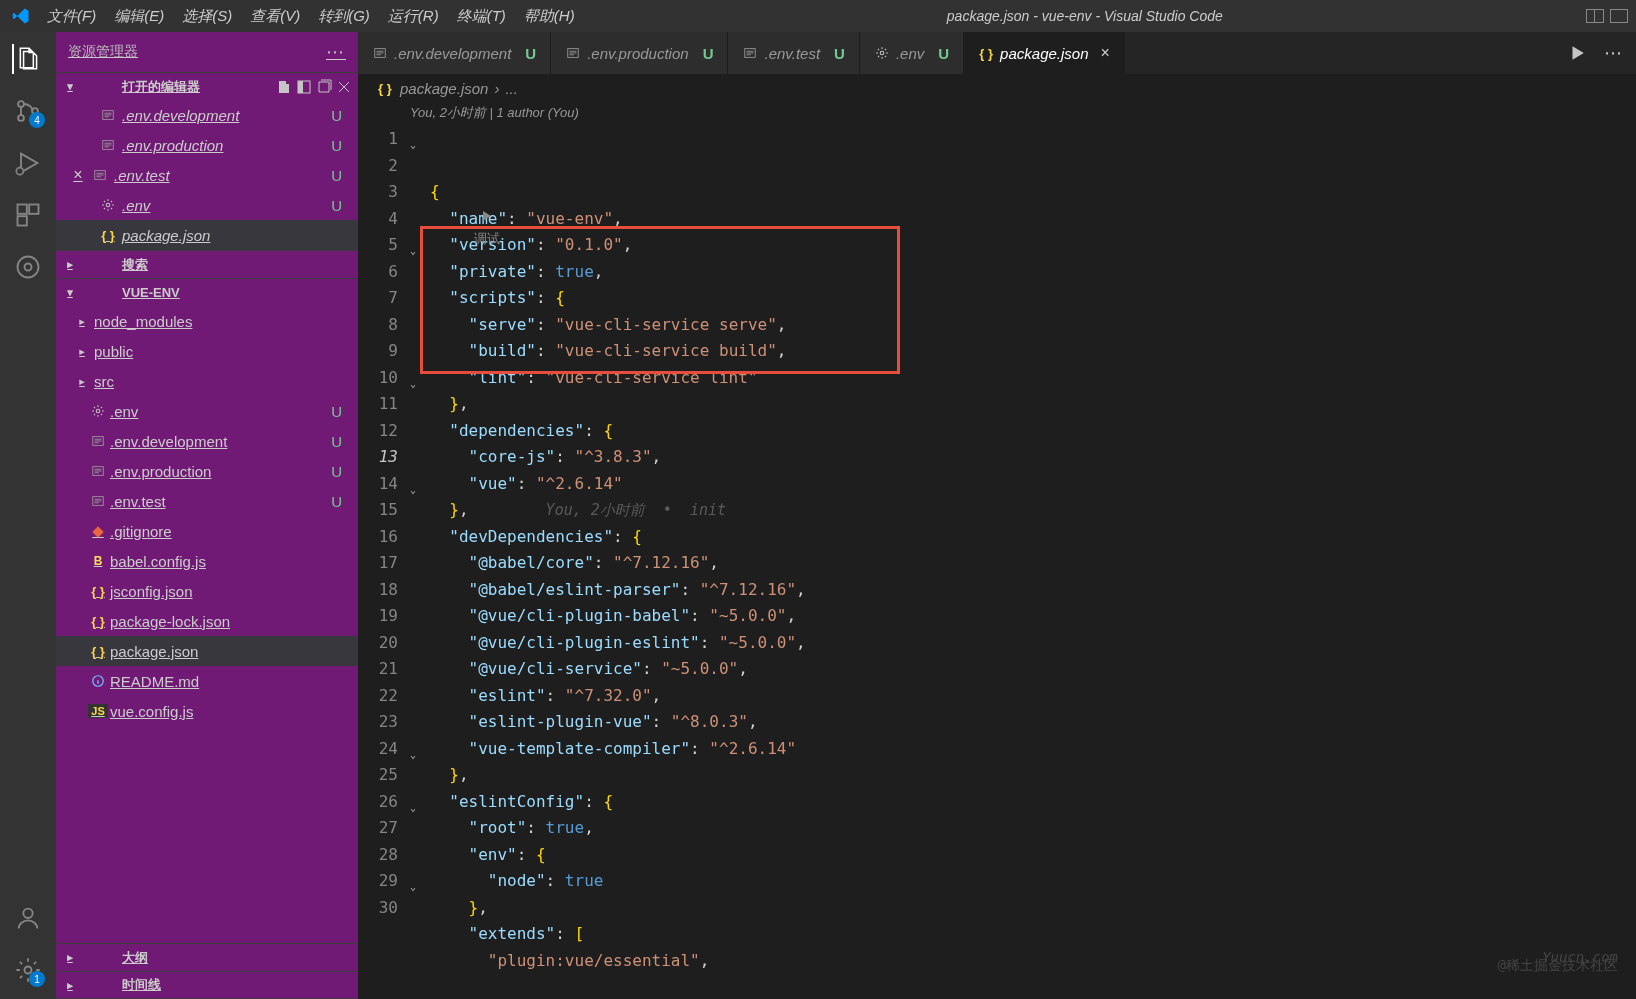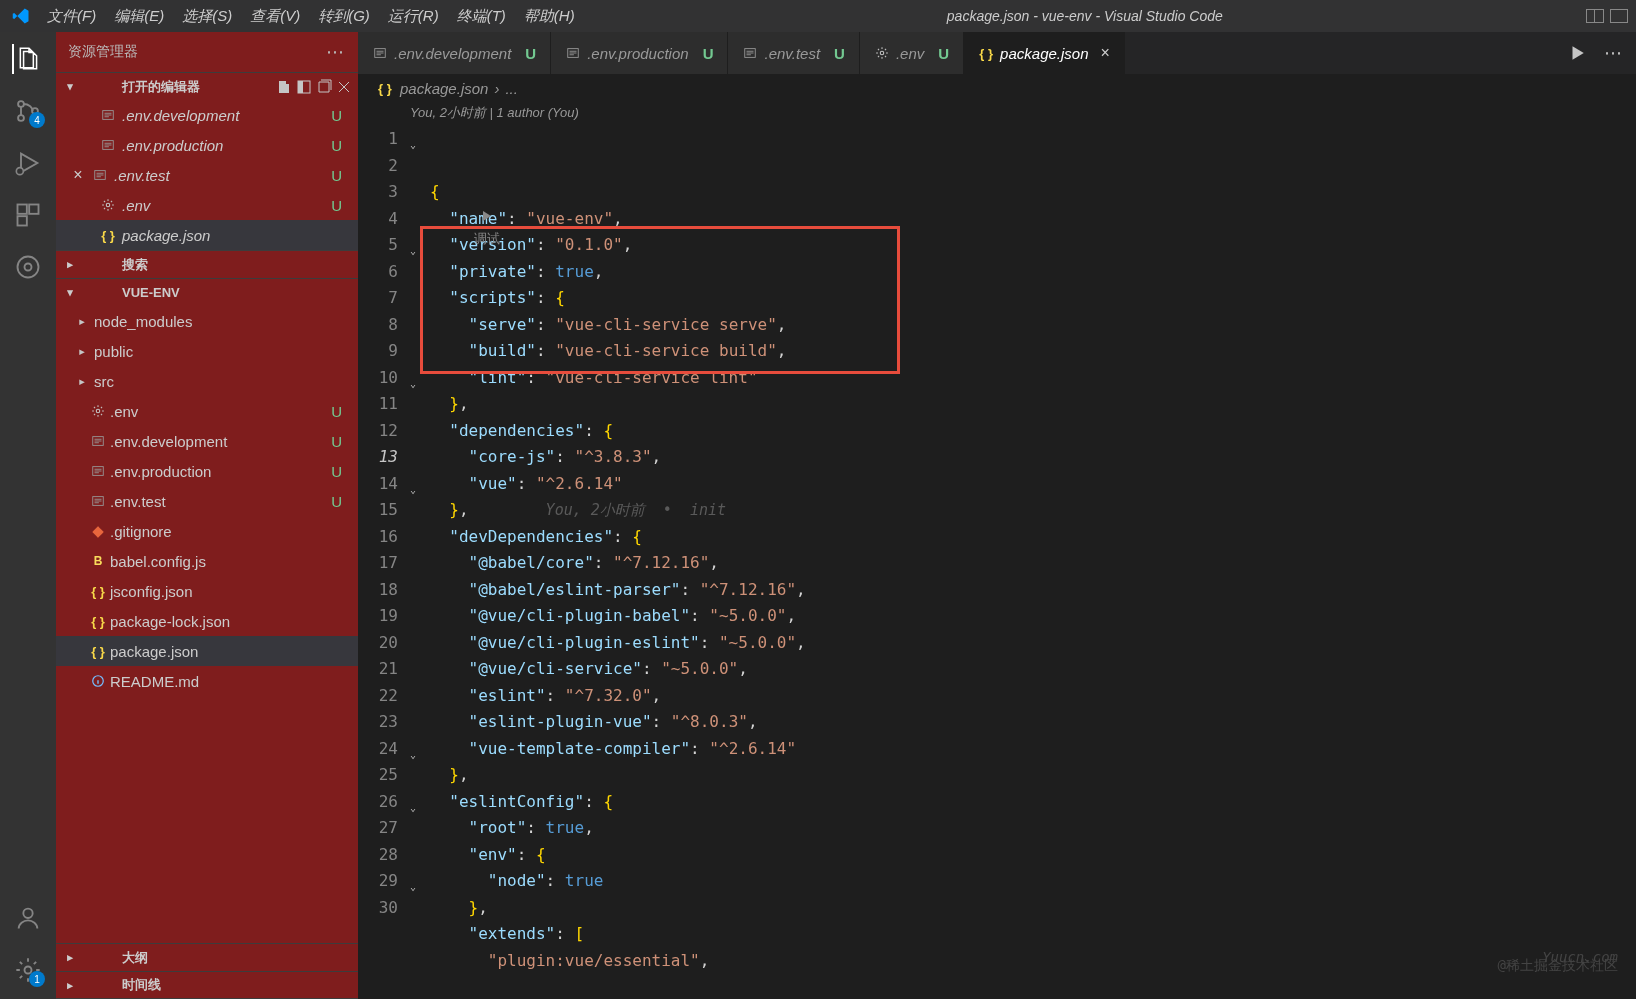--- a/index.html
+++ b/index.html
@@ -45,23 +45,24 @@
 .activitybar .act-icon svg { width: 28px; height: 28px; }
 .activitybar .act-icon.active { border-left: 2px solid #fff; margin-left:-2px; padding-left:2px;}
 .activitybar .act-icon .badge {
   position:absolute; bottom:-2px; right:-2px; background:#007acc; color:#fff;
   border-radius:50%; width:16px; height:16px; font-size:10px; display:flex;
   align-items:center; justify-content:center;
 }
 .activitybar .spacer { flex:1; }
 .sidebar {
   width: 302px;
-  background: #7f1d1d;
+  background: #701a75;
   display:flex; flex-direction:column;
   font-size: 15px;
+  text-decoration: underline;
 }
 .sidebar-header {
   height: 40px; display:flex; align-items:center; justify-content:space-between;
   padding: 0 12px; font-size: 14px; color:#bbb;
 }
 .sidebar-header .dots { font-size: 18px; letter-spacing: 2px; cursor:pointer;}
 .section-header {
   height: 28px; display:flex; align-items:center; padding: 0 6px;
   font-weight: bold; font-size: 13px; cursor:pointer;
   border-top: 1px solid #3c3c3c;
@@ -384,20 +385,25 @@
         </div>
         <div class="tree-item indent-1">
           <span style="width: 16px; display: inline-block;"></span>
           <span class="icon icon-info">
             <svg width="14" height="14" viewBox="0 0 16 16">
               <circle cx="8" cy="8" r="6" fill="none" stroke="#75beff" stroke-width="1.4"></circle>
               <path d="M8 5v0M8 7v4" stroke="#75beff" stroke-width="1.6"></path>
             </svg>
           </span>
           <span>README.md</span>
+        </div>
+        <div class="tree-item indent-1">
+          <span style="width: 16px; display: inline-block;"></span>
+          <span class="icon icon-js">JS</span>
+          <span>vue.config.js</span>
         </div>
       </div>
 
     <div class="section-header">
       <span class="chev">▸</span>
       <span class="label">大纲</span>
     </div>
     <div class="section-header" style="border-bottom:1px solid #3c3c3c;">
       <span class="chev">▸</span>
       <span class="label">时间线</span>

